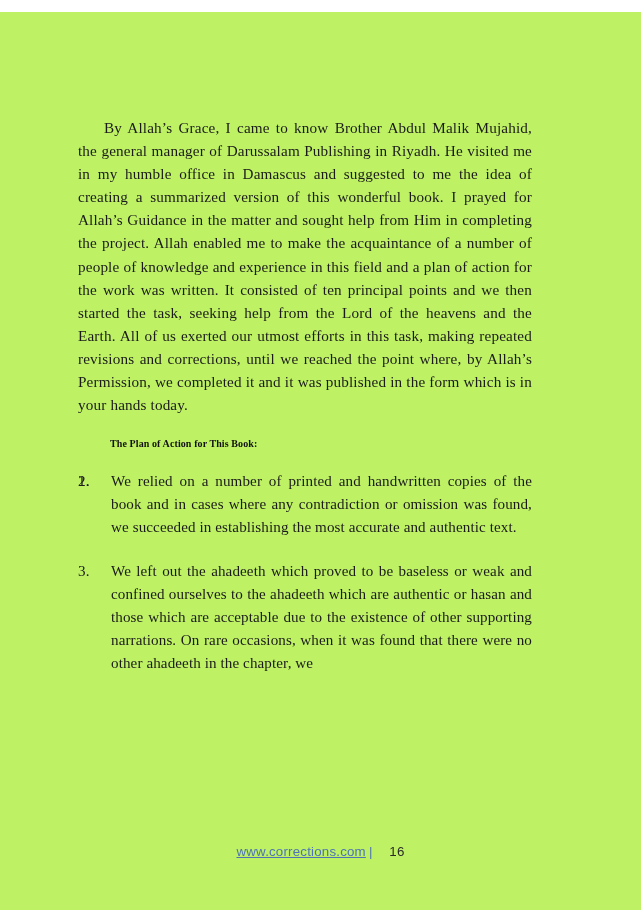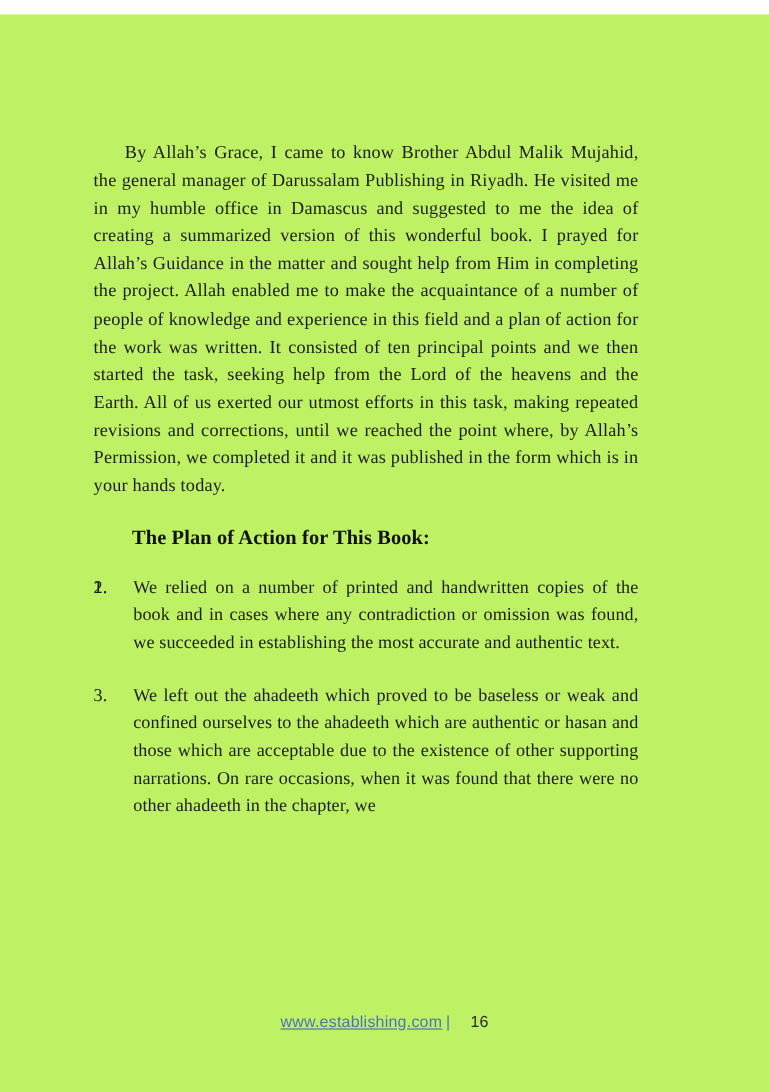--- a/index.html
+++ b/index.html
@@ -35,21 +35,21 @@
     line-height: 1.52;
     text-align: justify;
     text-justify: inter-word;
     color: #1b1b1b;
     letter-spacing: 0.15px;
     text-indent: 26px;
   }
   .plan-heading {
     margin: 22px 0 0 0;
     padding-left: 32px;
-    font-size: 17px;
+    font-size: 10px;
     font-weight: bold;
     color: #111111;
     letter-spacing: 0.1px;
   }
   ol.points {
     list-style: none;
     margin: 20px 0 0 0;
     padding: 0;
   }
   ol.points > li {
@@ -117,16 +117,16 @@
       </li>
       <li>
         <span class="num">3.</span>
         <span>We left out the ahadeeth which proved to be baseless or weak and confined ourselves to the ahadeeth which are authentic or hasan and those which are acceptable due to the existence of other supporting narrations. On rare occasions, when it was found that there were no other ahadeeth in the chapter, we</span>
       </li>
     </ol>
 
   </div>
 
   <div class="footer">
-    <a class="site" href="#">www.establishing.com</a><span class="sep">|</span><span class="pageno">16</span>
+    <a class="site" href="#">www.corrections.com</a><span class="sep">|</span><span class="pageno">16</span>
   </div>
 
 </div>
 
 </body></html>

